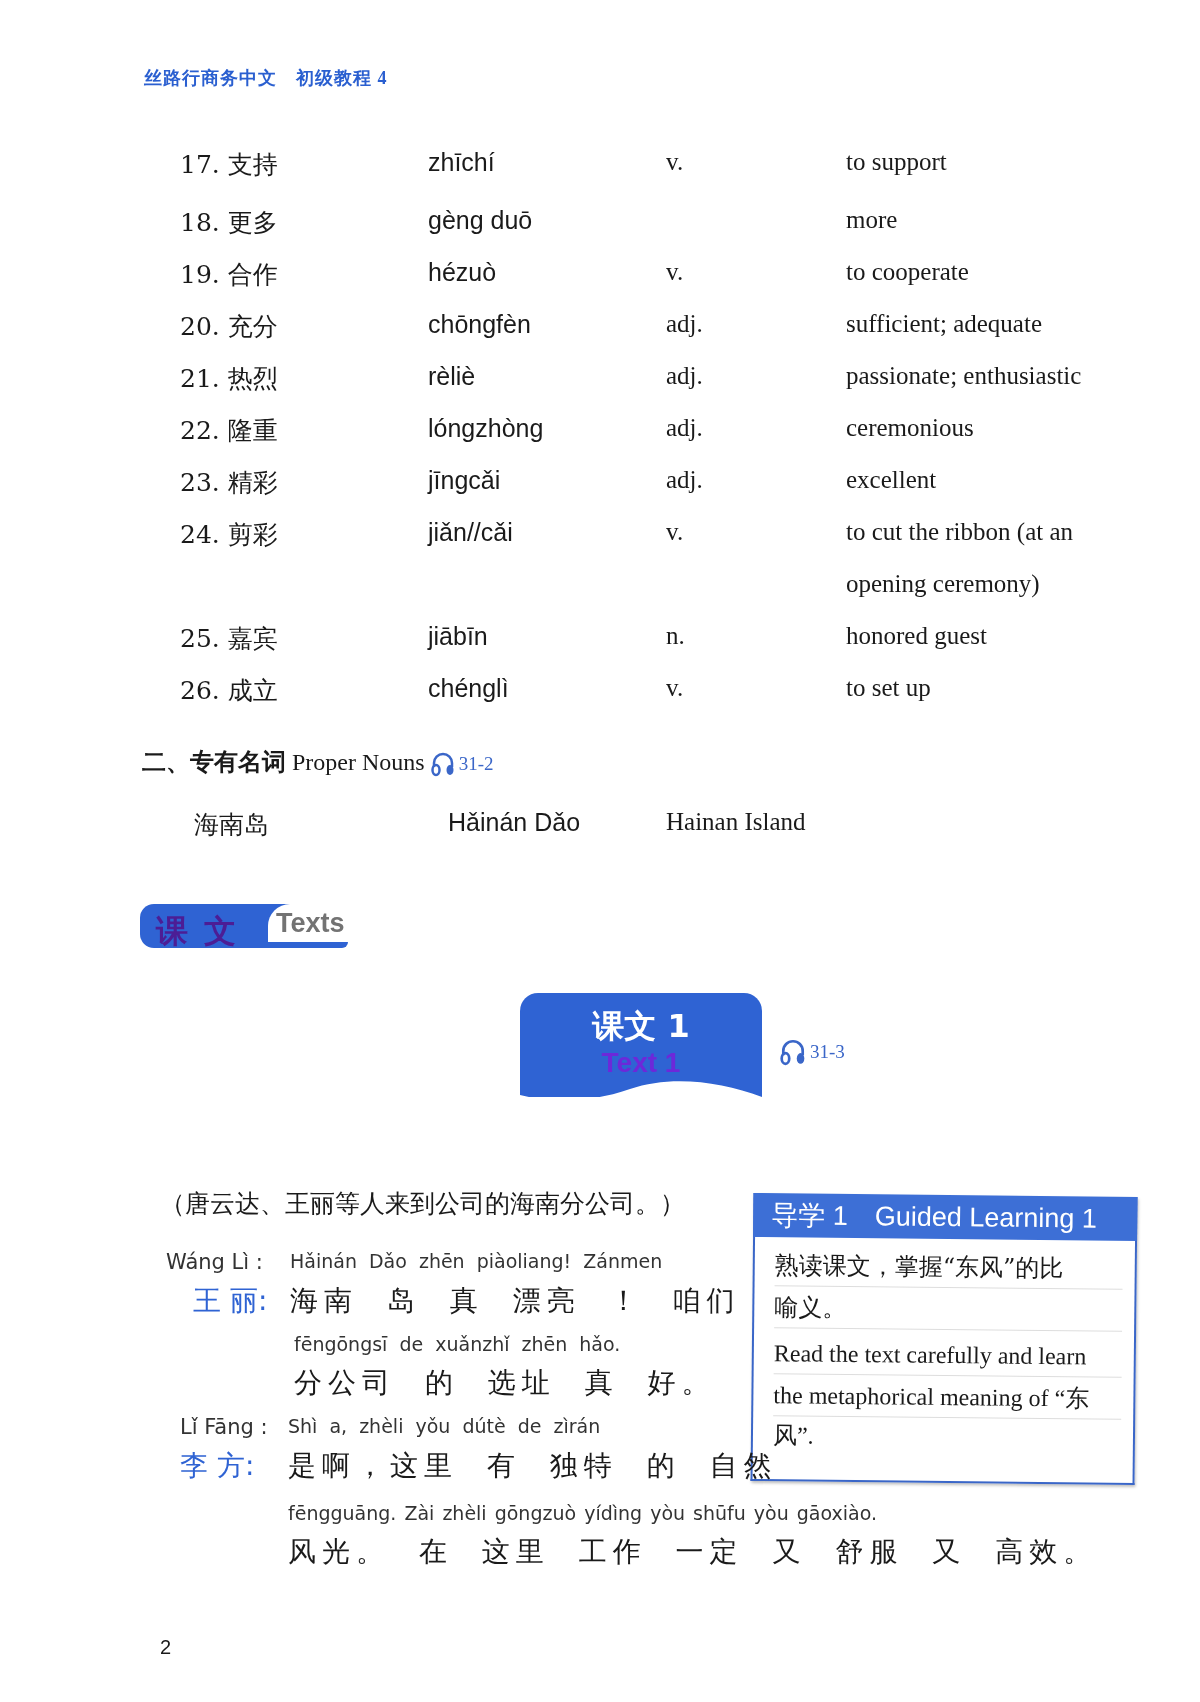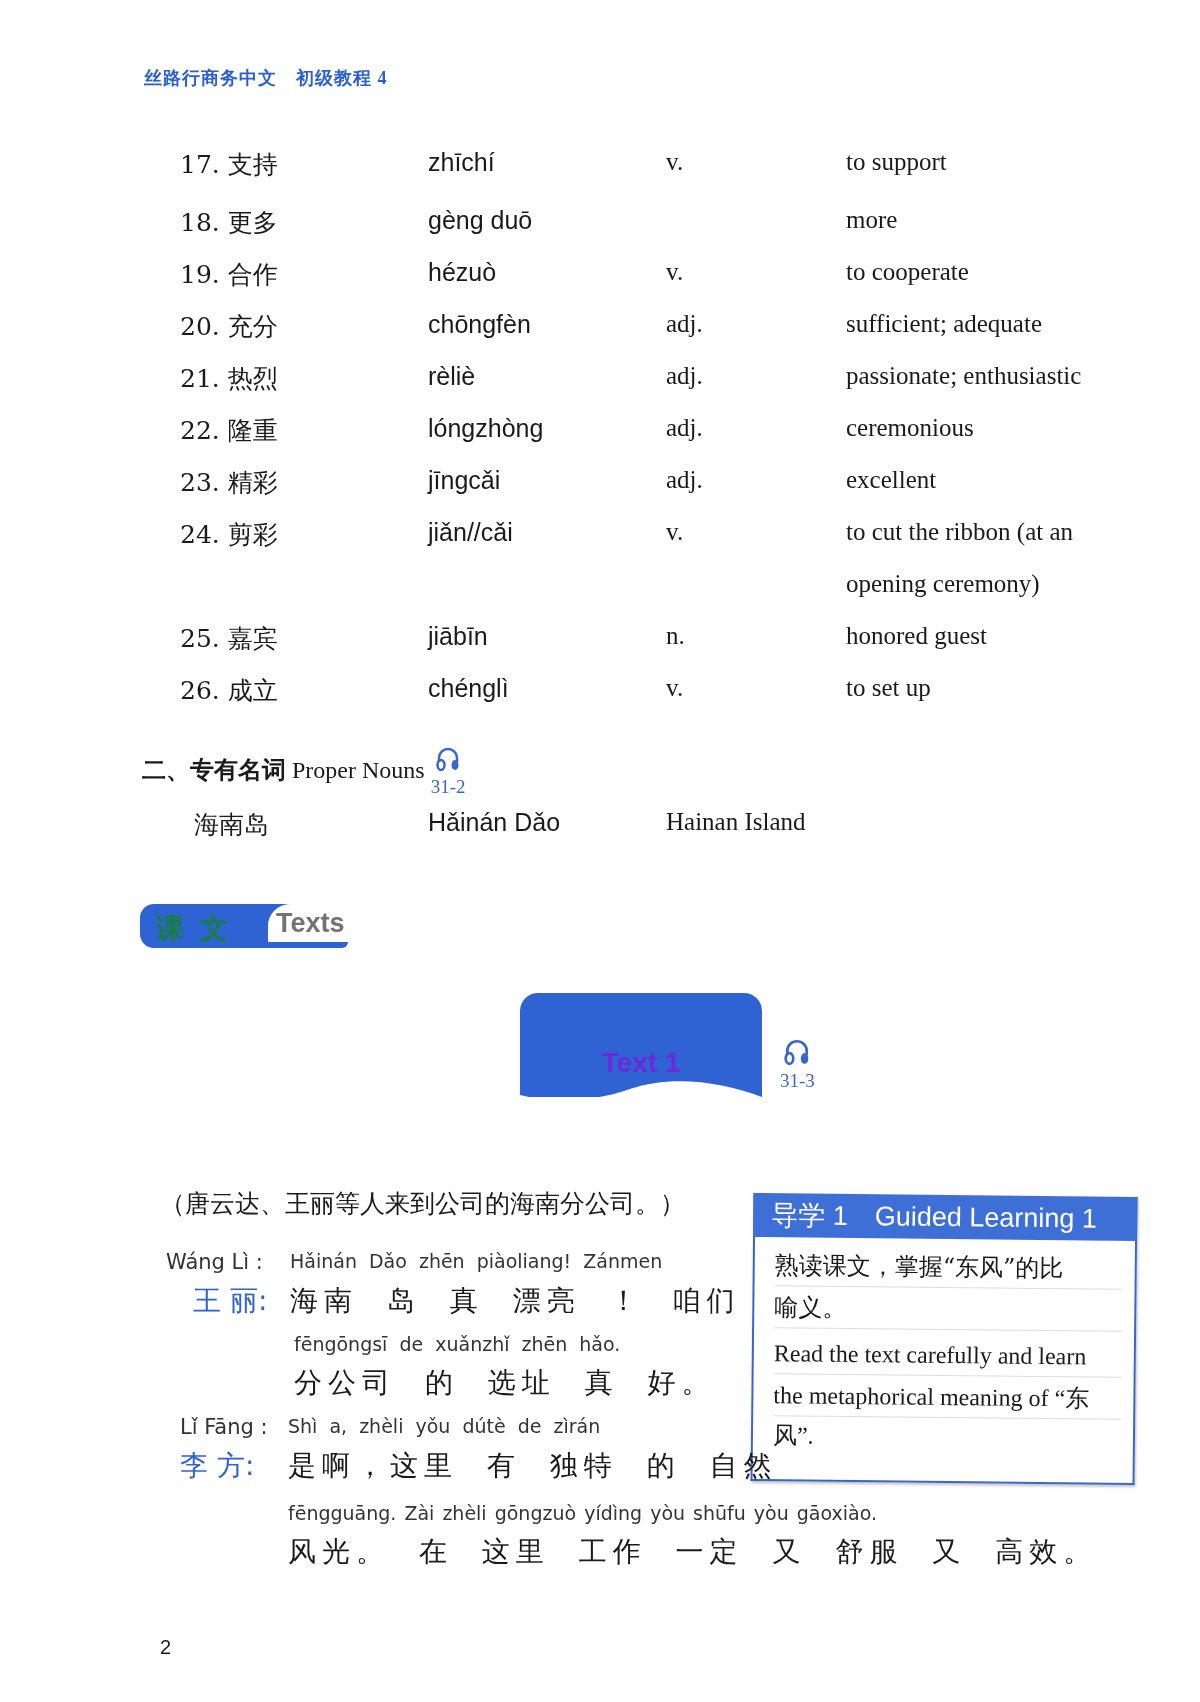--- a/index.html
+++ b/index.html
@@ -8,25 +8,25 @@
   .serif { font-family:"Liberation Serif","DejaVu Serif",serif; }
   .sans { font-family:Liberation Sans, sans-serif; }
   .header-title { left:144px; top:66px; font-size:18px; font-weight:bold; color:#2a5fd0; letter-spacing:1px; }
   .vrow { position:absolute; left:0; width:1200px; height:40px; }
   .vrow .num { position:absolute; left:180px; font-size:25px; }
   .vrow .py { position:absolute; left:428px; font-size:25px; }
   .vrow .pos { position:absolute; left:666px; font-size:25px; }
   .vrow .en { position:absolute; left:846px; font-size:25px; }
   .sec2 { left:142px; top:746px; font-size:24px; }
   .sec2 b { font-weight:bold; }
-  .audio { display:inline-flex; align-items:center; gap:4px; color:#3a66c8; font-size:19px; font-family:"Liberation Serif",serif; vertical-align:middle;flex-direction:column; }
+  .audio { display:inline-flex; align-items:center; gap:4px; color:#3a66c8; font-size:19px; font-family:"Liberation Serif",serif; vertical-align:middle; }
   .texts-badge { left:140px; top:904px; width:206px; height:44px; }
   .texts-badge .pill { position:absolute; left:0; top:0; width:200px; height:44px; background:#2f63d3; border-radius:14px 0 0 14px; }
   .texts-badge .cut { position:absolute; left:128px; top:0; width:80px; height:38px; background:#fff; border-radius:22px 0 0 0; }
-  .texts-badge .zh { position:absolute; left:16px; top:6px; font-size:28px; font-weight:bold; color:#15803d; letter-spacing:16px; font-family:"DejaVu Sans",sans-serif; }
+  .texts-badge .zh { position:absolute; left:16px; top:6px; font-size:32px; font-weight:bold; color:#4c1d95; letter-spacing:16px; font-family:"DejaVu Sans",sans-serif; }
   .texts-badge .enlbl { position:absolute; left:136px; top:4px; font-size:27px; font-weight:bold; color:#737373; font-family:"Liberation Sans",sans-serif; }
   .text1 { left:520px; top:993px; width:242px; height:104px; }
   .text1 .box { position:absolute; inset:0; background:#2f63d3; border-radius:18px 18px 0 0; clip-path:path('M0 0 H242 V104 C200 88 150 82 110 96 C70 110 30 110 0 102 Z'); }
   .text1 .l1 { position:absolute; left:0; width:242px; top:12px; text-align:center; color:#fff; font-size:32px; font-weight:bold; font-family:"DejaVu Sans",sans-serif; }
   .text1 .l2 { position:absolute; left:0; width:242px; top:54px; text-align:center; color:#6d28d9; font-size:28px; font-weight:bold; font-family:"Liberation Sans",sans-serif; }
   .guide { left:752px; top:1195px; width:380px; height:286px; border:2px solid #3a66c8; border-top:none; transform:rotate(0.6deg); background:#fff; box-shadow:1px 2px 3px rgba(0,0,0,0.25); }
   .guide .hd { position:absolute; left:-2px; top:0; width:384px; height:44px; background:#3d6fd6; color:#fff; font-size:27px; font-family:"Liberation Sans",sans-serif; line-height:44px; padding-left:18px; box-sizing:border-box; }
   .guide .ln { position:absolute; left:20px; right:12px; font-size:24px; border-bottom:1px solid #ddd; height:40px; line-height:40px; }
   .speaker-py { font-size:21px; color:#333; font-family:"DejaVu Sans",sans-serif; }
   .speaker-zh { font-size:28px; color:#2f63d3; font-family:"DejaVu Sans",sans-serif; }
@@ -113,34 +113,35 @@
         <path d="M3 16 V12 A9 9 0 0 1 21 12 V16" fill="none" stroke="#3a66c8" stroke-width="2.5"></path>
         <ellipse cx="5" cy="19" rx="3.5" ry="5" fill="none" stroke="#3a66c8" stroke-width="2.5"></ellipse>
         <ellipse cx="19" cy="19" rx="3.5" ry="5" fill="#3a66c8"></ellipse>
       </svg>
     <span>31-2</span>
   </span>
 </div>
 
 <div class="vrow serif" style="top:808px">
   <span class="abs" style="left:194px; font-size:25px; font-family:'DejaVu Serif',serif">海南岛</span>
-  <span class="abs sans" style="left:428px; font-size:25px">Hǎinán Dǎo</span>
+  <span class="abs sans" style="left:448px; font-size:25px">Hǎinán Dǎo</span>
   <span class="abs" style="left:666px; font-size:25px">Hainan Island</span>
 </div>
 
 <div class="abs texts-badge">
   <div class="pill"></div>
   <div class="cut"></div>
   <div style="position:absolute; left:130px; top:38px; width:78px; height:6px; background:#2f63d3; border-radius:0 0 6px 0;"></div>
   <span class="zh">课文</span>
   <span class="enlbl">Texts</span>
 </div>
 
 <div class="abs text1">
   <div class="box"></div>
+  <div class="l1">课文 1</div>
   <div class="l2">Text 1</div>
 </div>
 <div class="abs" style="left:780px; top:1038px;">
   <span class="audio">
     <svg width="26" height="28" viewBox="0 0 24 26">
         <path d="M3 16 V12 A9 9 0 0 1 21 12 V16" fill="none" stroke="#3a66c8" stroke-width="2.5"></path>
         <ellipse cx="5" cy="19" rx="3.5" ry="5" fill="none" stroke="#3a66c8" stroke-width="2.5"></ellipse>
         <ellipse cx="19" cy="19" rx="3.5" ry="5" fill="#3a66c8"></ellipse>
       </svg>
     <span>31-3</span>

